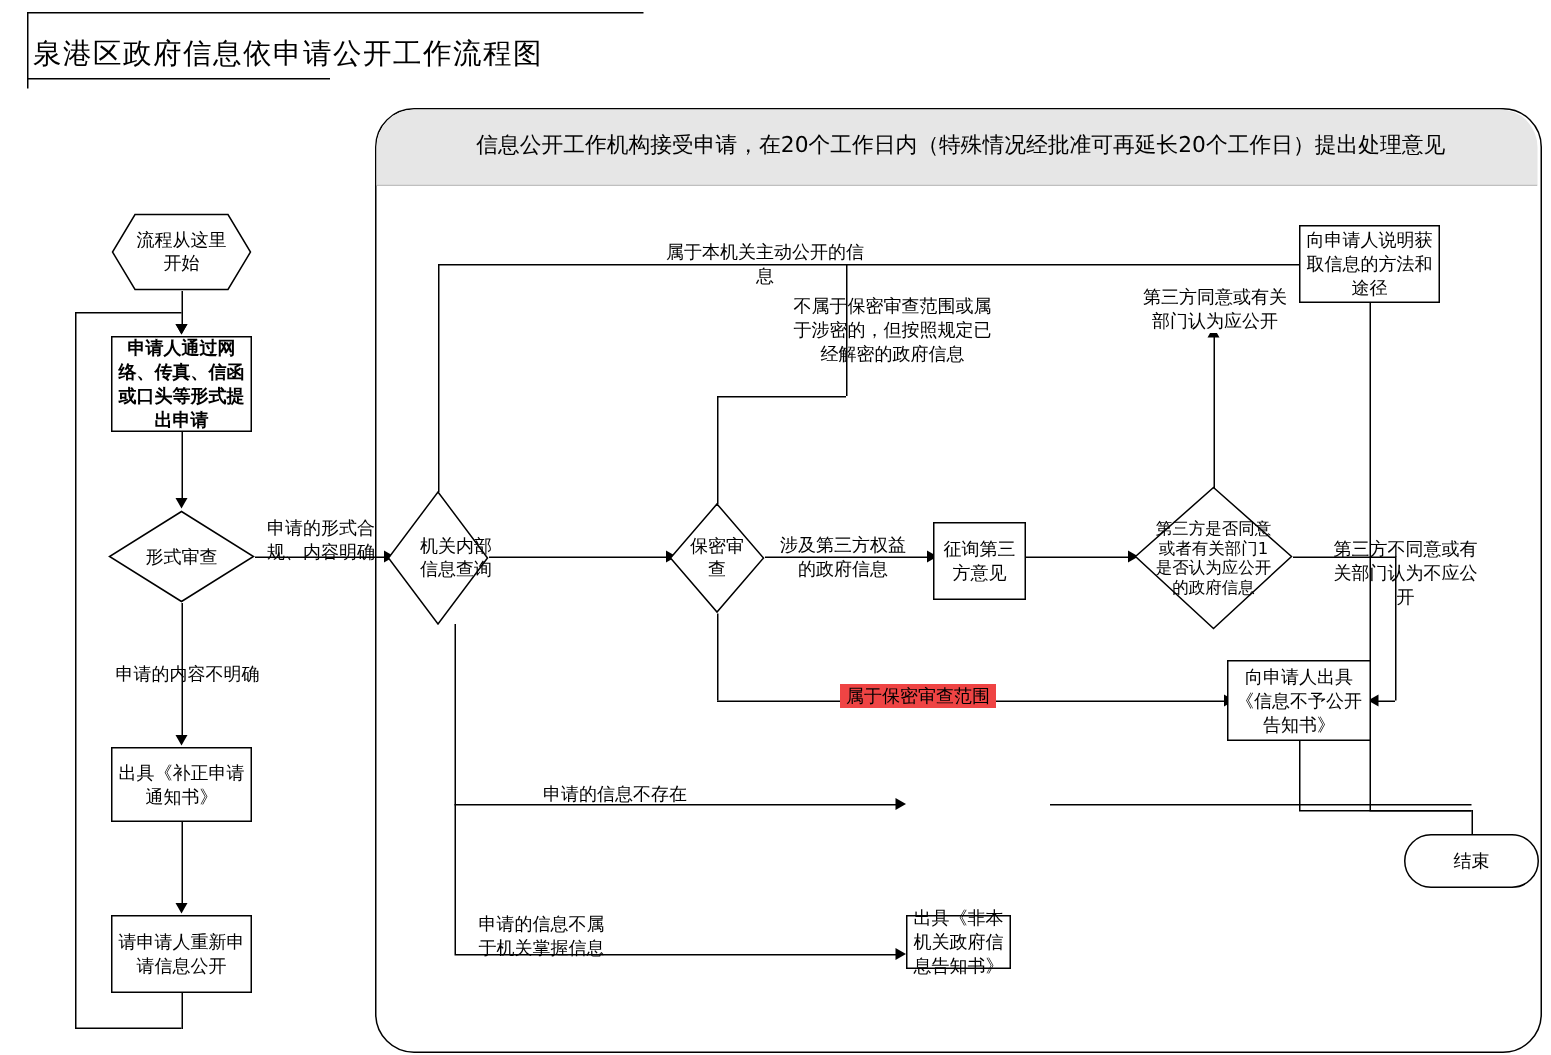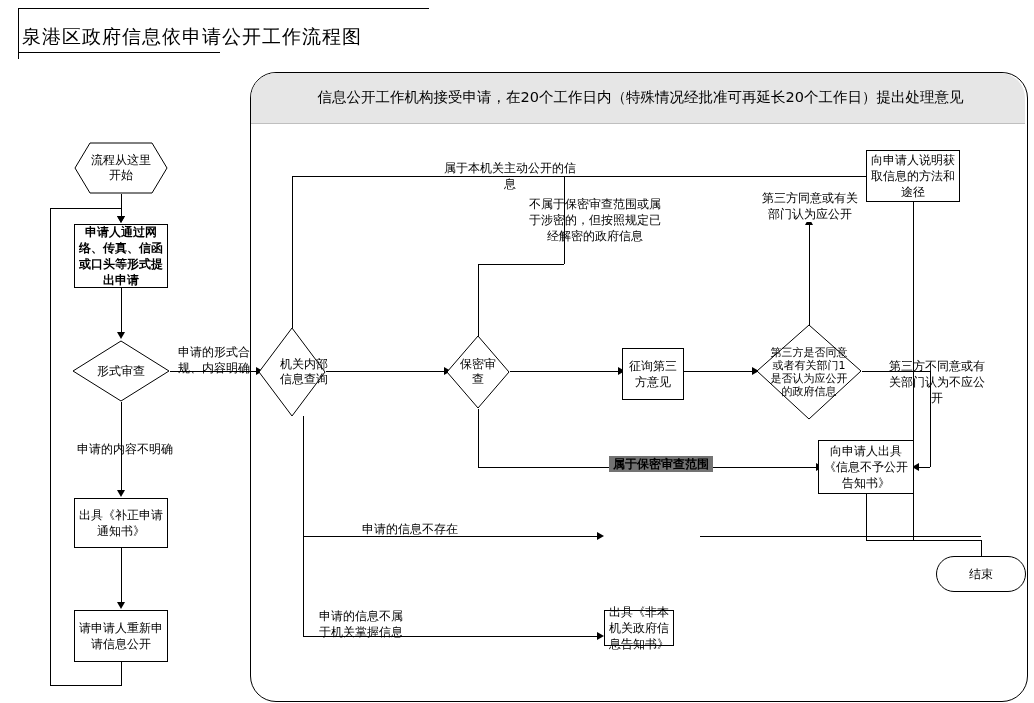--- a/index.html
+++ b/index.html
@@ -166,27 +166,28 @@
       <polygon points="32,1 63,37 32,73 1,37" fill="#fff" stroke="#000" stroke-width="1"></polygon>
     </svg>
   </div>
   <div class="diatext" style="left:456px;top:352px;width:44px;height:40px;">保密审查</div>
 
   <div class="ln vl abs" style="left:478px;top:264px;height:72px;"></div>
   <div class="ln hl abs" style="left:478px;top:264px;width:86px;"></div>
   <div class="ln vl abs" style="left:564px;top:176px;height:88px;"></div>
   <div class="label abs" style="left:528px;top:196px;width:134px;">不属于保密审查范围或属于涉密的，但按照规定已经解密的政府信息</div>
 
+  <div class="label abs" style="left:516px;top:355px;width:92px;">涉及第三方权益的政府信息</div>
   <div class="ln hl abs" style="left:510px;top:371px;width:110px;"></div>
   <div class="arrow ar-right abs" style="left:618px;top:367px;"></div>
 
   <div class="ln vl abs" style="left:478px;top:409px;height:58px;"></div>
   <div class="ln hl abs" style="left:478px;top:467px;width:340px;"></div>
   <div class="arrow ar-right abs" style="left:816px;top:463px;"></div>
-  <div class="label abs" style="left:609px;top:456px;width:104px;background:#737373;font-weight:bold;">属于保密审查范围</div>
+  <div class="label abs" style="left:560px;top:456px;width:104px;background:#ef4444;">属于保密审查范围</div>
 
   <div class="box abs" style="left:622px;top:348px;width:62px;height:52px;">
     <span>征询第三方意见</span>
   </div>
 
   <div class="ln hl abs" style="left:684px;top:371px;width:70px;"></div>
   <div class="arrow ar-right abs" style="left:752px;top:367px;"></div>
 
   <div class="dia abs" style="left:756px;top:324px;">
     <svg width="106" height="96" viewBox="0 0 106 96">

